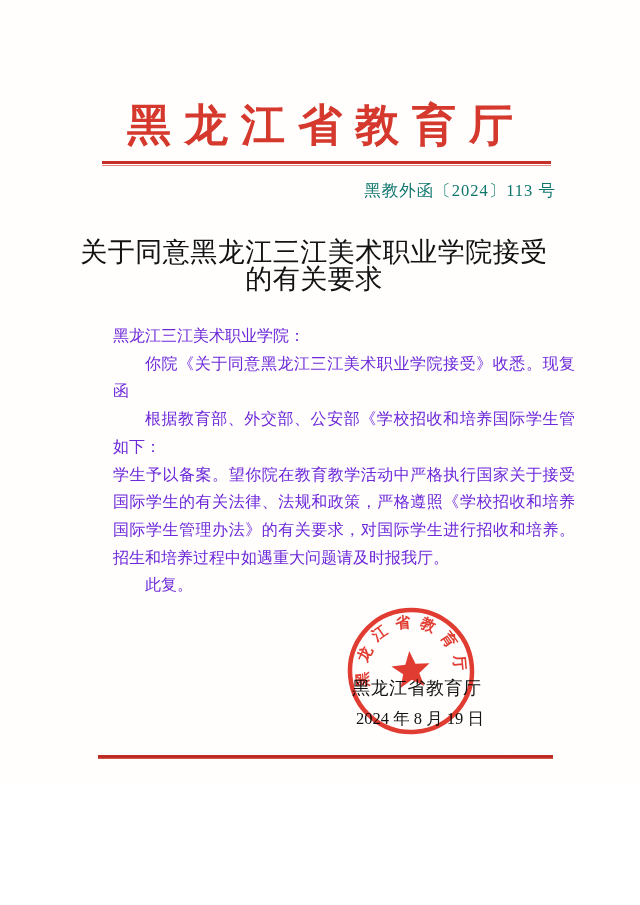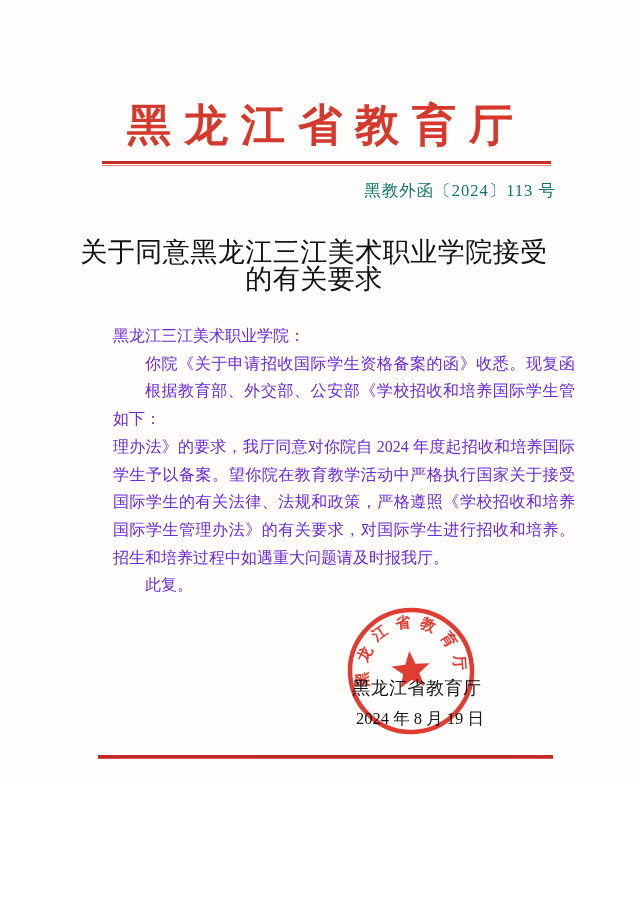--- a/index.html
+++ b/index.html
@@ -60,24 +60,23 @@
 
   <div class="docno">黑教外函〔2024〕113 号</div>
 
   <div class="title">
     <div>关于同意黑龙江三江美术职业学院接受</div>
     <div>的有关要求</div>
   </div>
 
   <div class="body-block">
     <div class="line">黑龙江三江美术职业学院：</div>
-    <div class="line indent just">你院《关于申请招收国际学生资格备案的函》收悉。现复函</div>
+    <div class="line indent just">你院《关于同意黑龙江三江美术职业学院接受》收悉。现复函</div>
     <div class="line indent just">根据教育部、外交部、公安部《学校招收和培养国际学生管</div>
     <div class="line">如下：</div>
-    <div class="line just">理办法》的要求，我厅同意对你院自 2024 年度起招收和培养国际</div>
     <div class="line just">学生予以备案。望你院在教育教学活动中严格执行国家关于接受</div>
     <div class="line just">国际学生的有关法律、法规和政策，严格遵照《学校招收和培养</div>
     <div class="line just">国际学生管理办法》的有关要求，对国际学生进行招收和培养。</div>
     <div class="line">招生和培养过程中如遇重大问题请及时报我厅。</div>
     <div class="line indent">此复。</div>
   </div>
 
   <div class="signature">黑龙江省教育厅</div>
   <div class="sign-date">2024 年 8 月 19 日</div>
 

